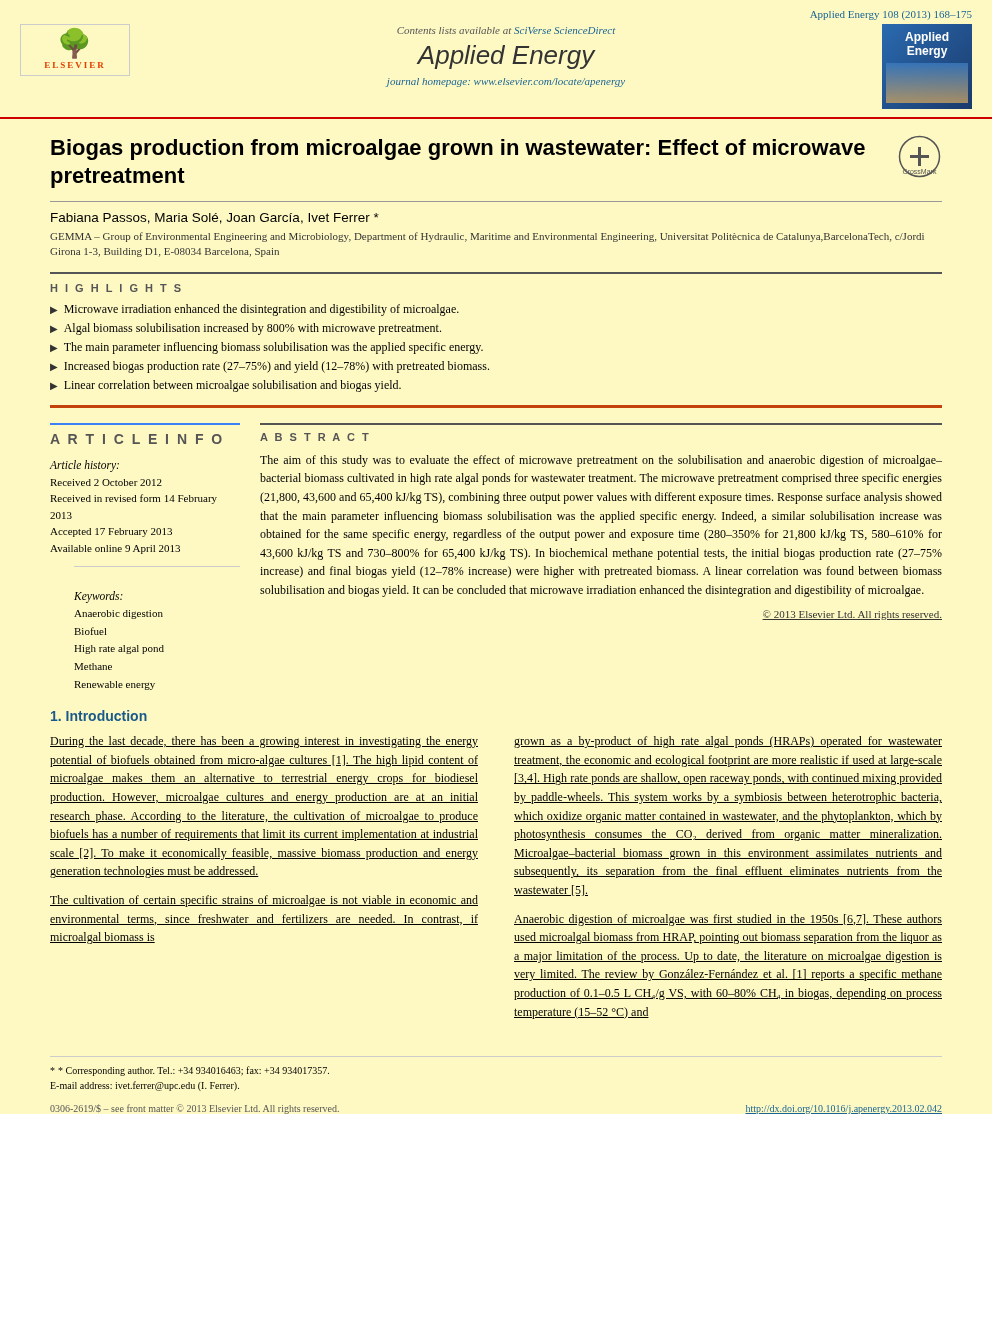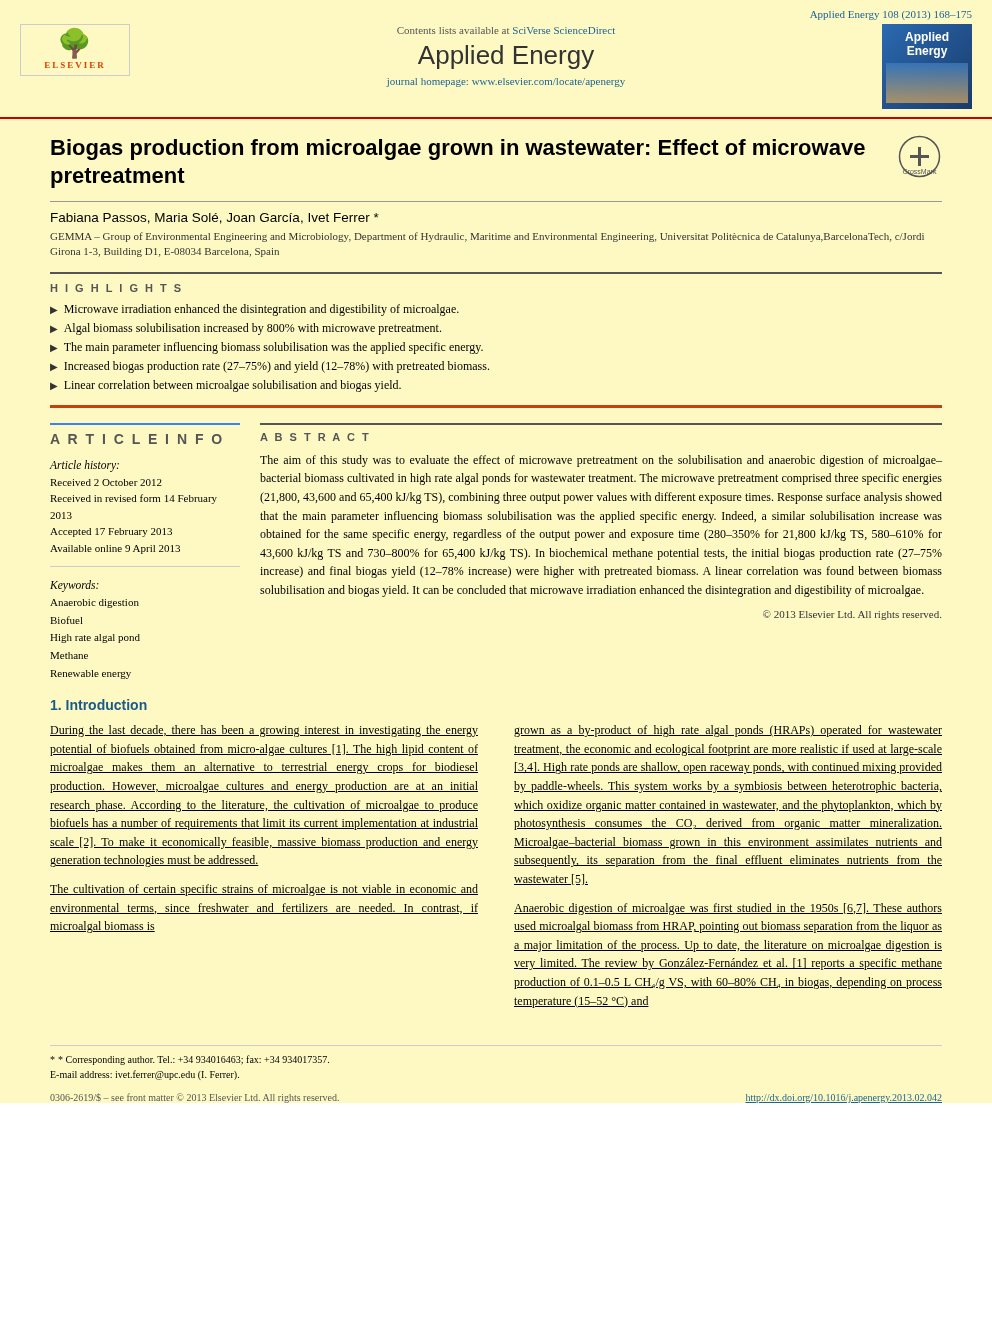--- a/index.html
+++ b/index.html
@@ -47,20 +47,21 @@
       font-size: 9px;
       color: #e04000;
       font-weight: bold;
       letter-spacing: 2px;
       margin-top: 2px;
     }
     .journal-center {
       flex: 1;
       text-align: center;
       padding: 0 20px;
+      font-style: italic;
     }
     .science-direct-link {
       font-size: 11px;
       color: #555;
       margin-bottom: 4px;
     }
     .science-direct-link a {
       color: #1a6496;
       text-decoration: none;
     }
@@ -201,21 +202,22 @@
       font-size: 11.5px;
       margin-bottom: 3px;
     }
     .article-history .hist-item {
       line-height: 1.5;
     }
 
     .keywords-section {
       font-size: 11px;
       border-top: 1px solid #ccc;
-      padding-top: 12px;
+      padding-top: 23px;
+      margin-left: 24px;
     }
     .keywords-title {
       font-style: italic;
       font-size: 11.5px;
       margin-bottom: 3px;
     }
     .keyword-item {
       line-height: 1.6;
     }
 
@@ -234,20 +236,21 @@
     .abstract-text {
       font-size: 12px;
       line-height: 1.55;
       text-align: justify;
     }
     .abstract-copyright {
       font-size: 11px;
       text-align: right;
       margin-top: 8px;
       color: #333;
+      text-decoration: underline;
     }
 
     
     .intro-section {
       margin-top: 15px;
     }
     .section-number-title {
       font-size: 14px;
       font-weight: bold;
       font-family: Arial, sans-serif;

